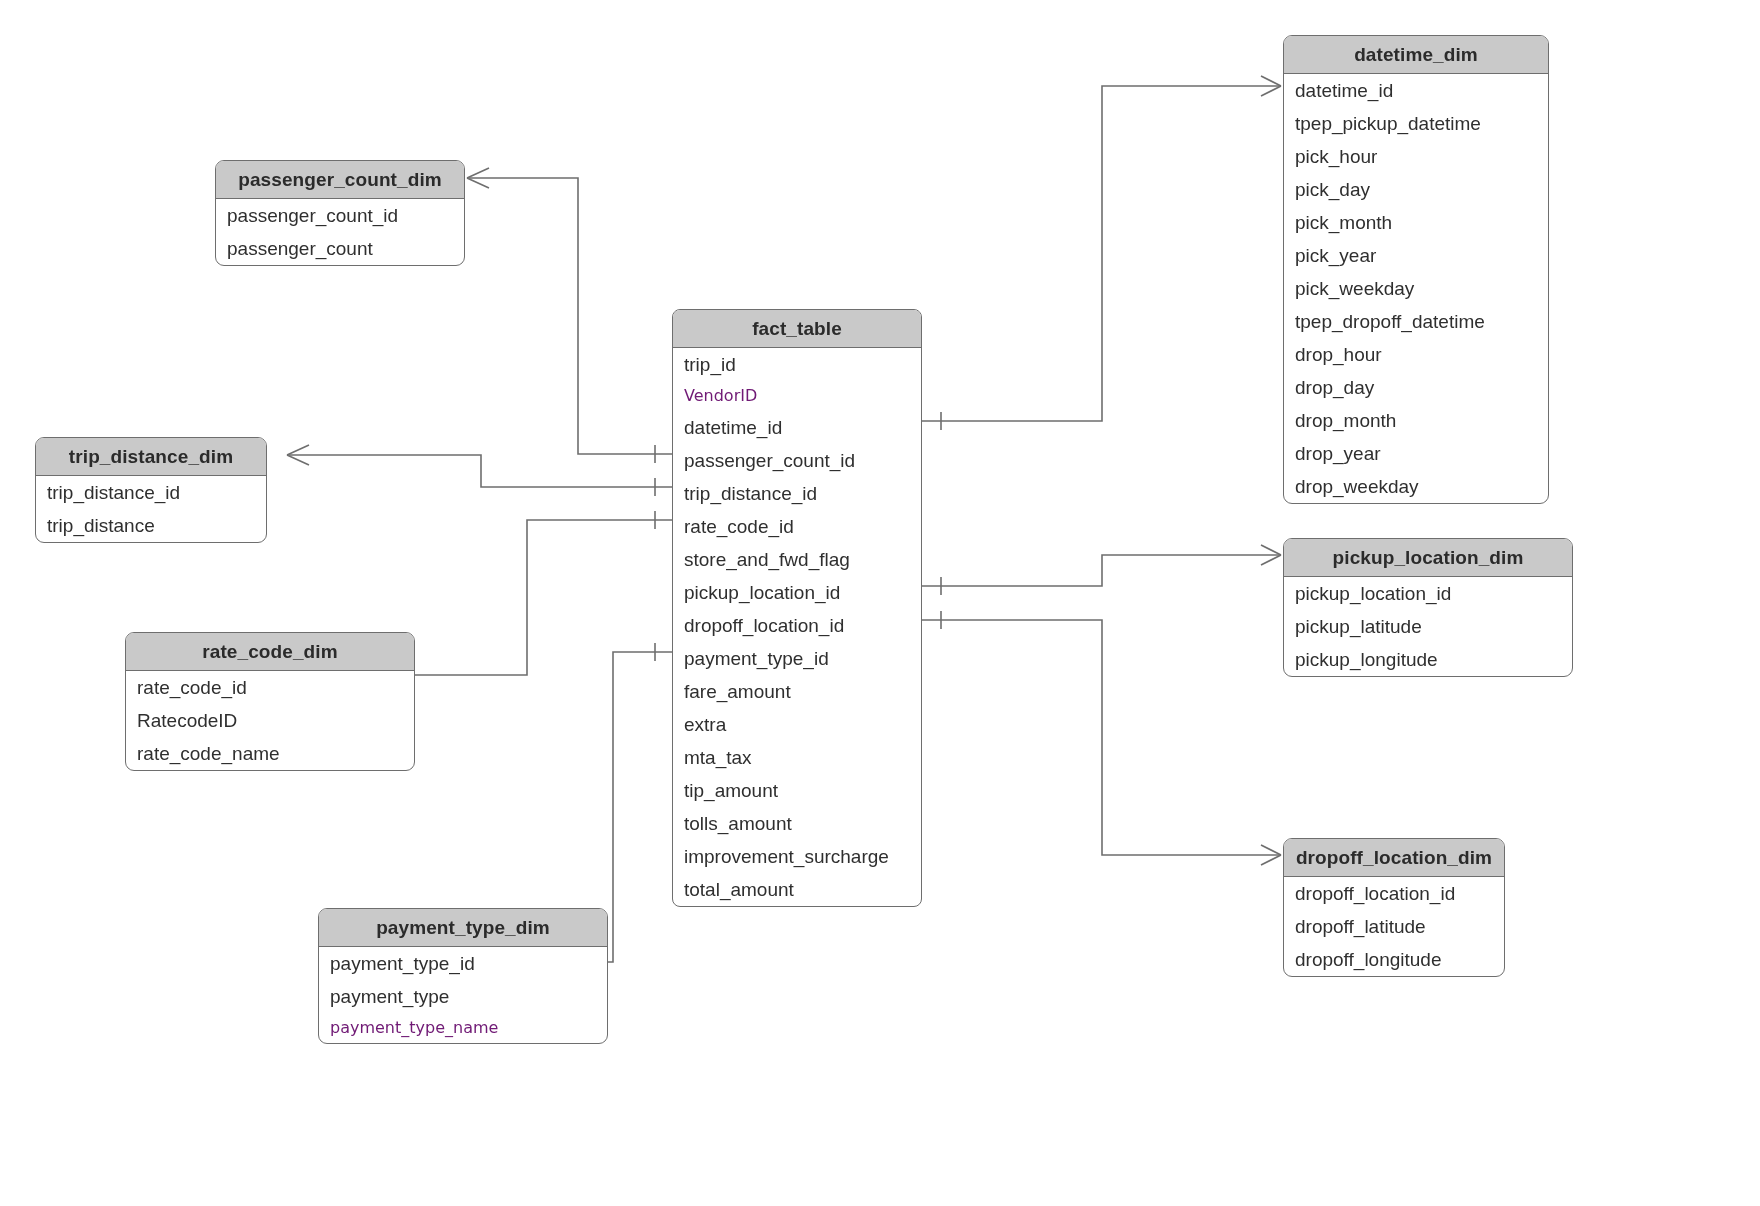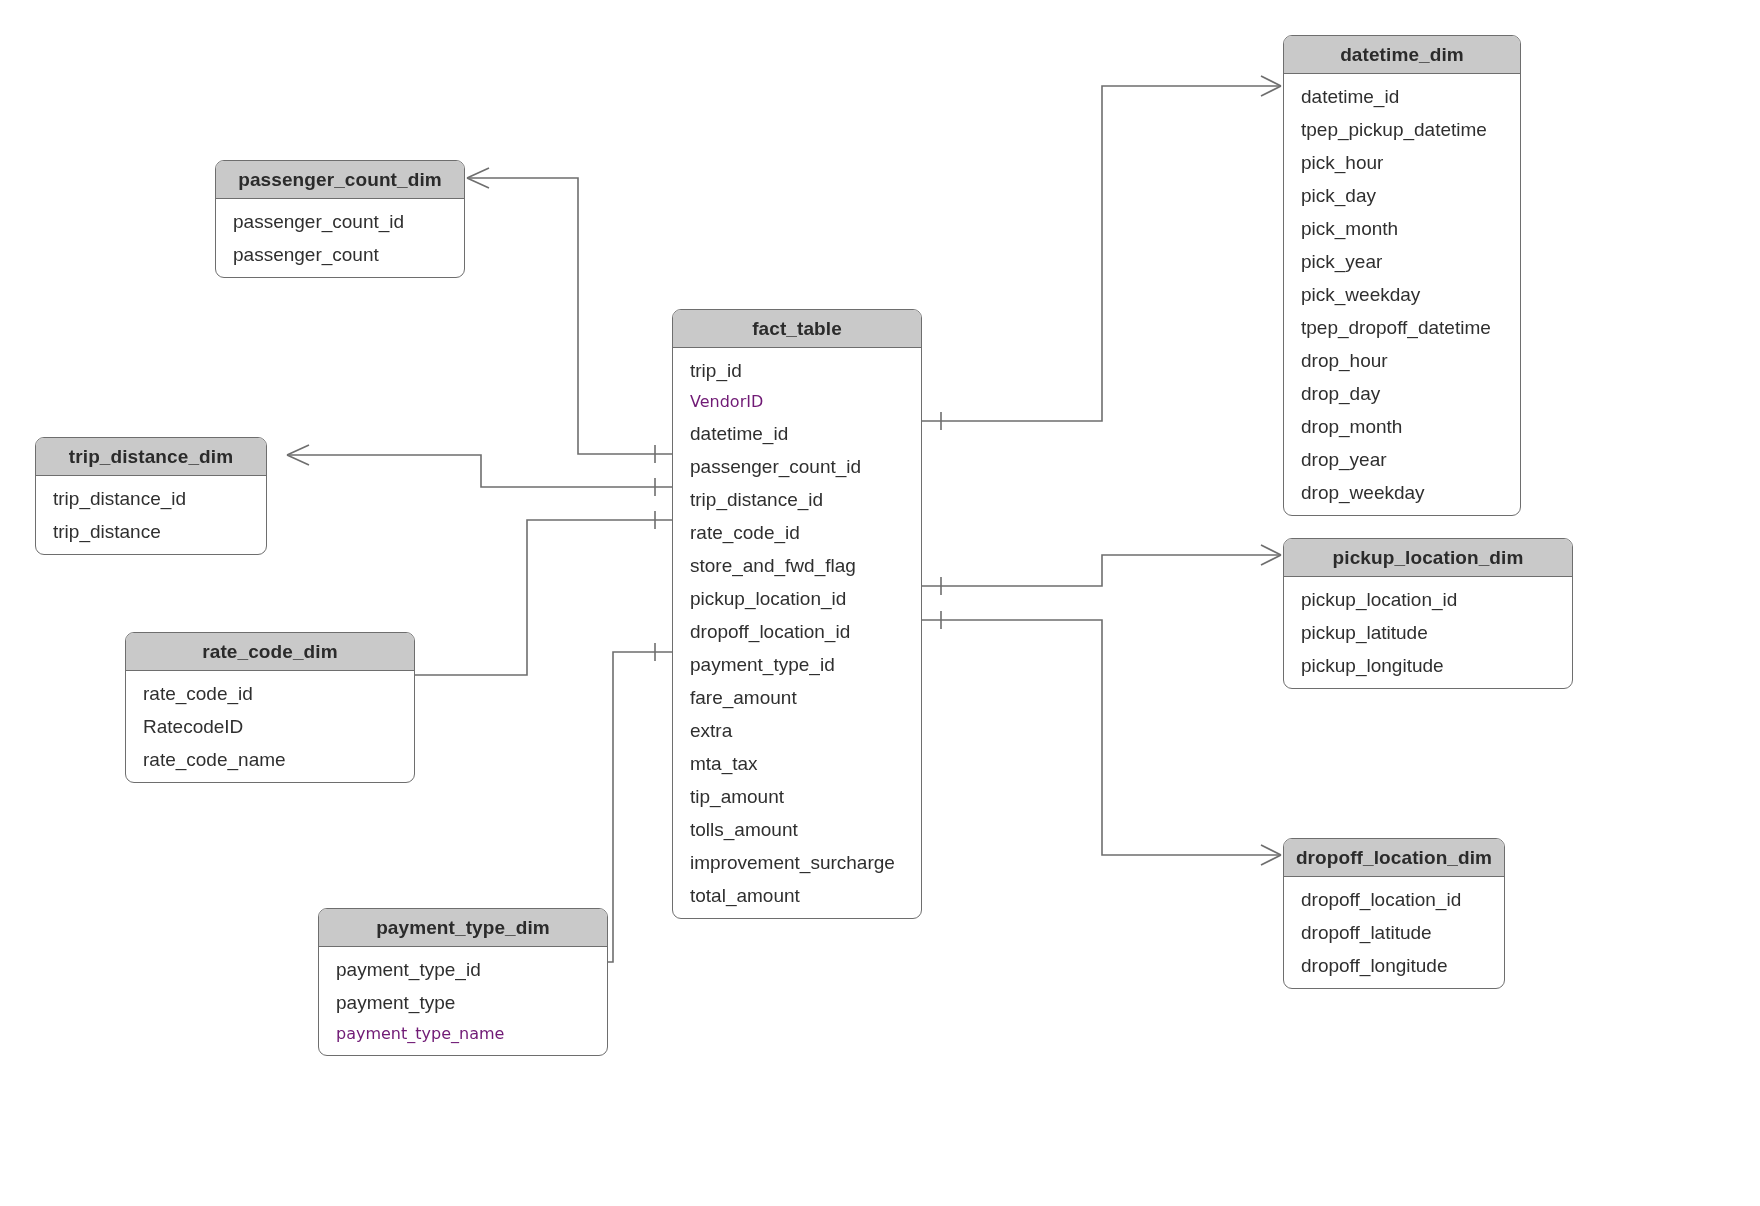--- a/index.html
+++ b/index.html
@@ -8,21 +8,21 @@
   #canvas{position:absolute;inset:0;width:1760px;height:1206px;}
   #edges{position:absolute;left:0;top:0;width:1760px;height:1206px;pointer-events:none;}
 
   .entity{position:absolute;box-sizing:border-box;border:1px solid #6e6e6e;
           border-radius:9px;background:#ffffff;overflow:hidden;
           box-shadow:0 0 0 0 rgba(0,0,0,0);}
   .entity-title{box-sizing:border-box;background:#c9c9c9;color:#2b2b2b;
                 font-weight:bold;font-size:19px;text-align:center;
                 border-bottom:1px solid #6e6e6e;
                 height:38px;line-height:38px;letter-spacing:.1px;}
-  .attrs{padding:0;margin:6px;list-style:none;}
+  .attrs{padding:0;margin:0;list-style:none;}
   .attr{box-sizing:border-box;height:33px;line-height:33px;padding:0 0 0 11px;
         font-size:19px;color:#2f2f2f;white-space:nowrap;}
   .attr.small{font-size:16px;color:#701a75;height:30px;line-height:30px;
               font-family:"DejaVu Sans",sans-serif;}
 </style>
 </head>
 <body>
 
 <div id="canvas">
 
@@ -89,21 +89,21 @@
 
   <div class="entity" style="left:318px;top:908px;width:290px;">
     <div class="entity-title">payment_type_dim</div>
     <ul class="attrs">
       <li class="attr">payment_type_id</li>
       <li class="attr">payment_type</li>
       <li class="attr small">payment_type_name</li>
     </ul>
   </div>
 
-  <div class="entity" style="left:672px;top:309px;width:250px;">
+  <div class="entity" style="left:672px;top:309px;width:250px;border-radius:8px;">
     <div class="entity-title">fact_table</div>
     <ul class="attrs">
       <li class="attr">trip_id</li>
       <li class="attr small">VendorID</li>
       <li class="attr">datetime_id</li>
       <li class="attr">passenger_count_id</li>
       <li class="attr">trip_distance_id</li>
       <li class="attr">rate_code_id</li>
       <li class="attr">store_and_fwd_flag</li>
       <li class="attr">pickup_location_id</li>
@@ -112,21 +112,21 @@
       <li class="attr">fare_amount</li>
       <li class="attr">extra</li>
       <li class="attr">mta_tax</li>
       <li class="attr">tip_amount</li>
       <li class="attr">tolls_amount</li>
       <li class="attr">improvement_surcharge</li>
       <li class="attr">total_amount</li>
     </ul>
   </div>
 
-  <div class="entity" style="left:1283px;top:35px;width:238px;">
+  <div class="entity" style="left:1283px;top:35px;width:266px;">
     <div class="entity-title">datetime_dim</div>
     <ul class="attrs">
       <li class="attr">datetime_id</li>
       <li class="attr">tpep_pickup_datetime</li>
       <li class="attr">pick_hour</li>
       <li class="attr">pick_day</li>
       <li class="attr">pick_month</li>
       <li class="attr">pick_year</li>
       <li class="attr">pick_weekday</li>
       <li class="attr">tpep_dropoff_datetime</li>

